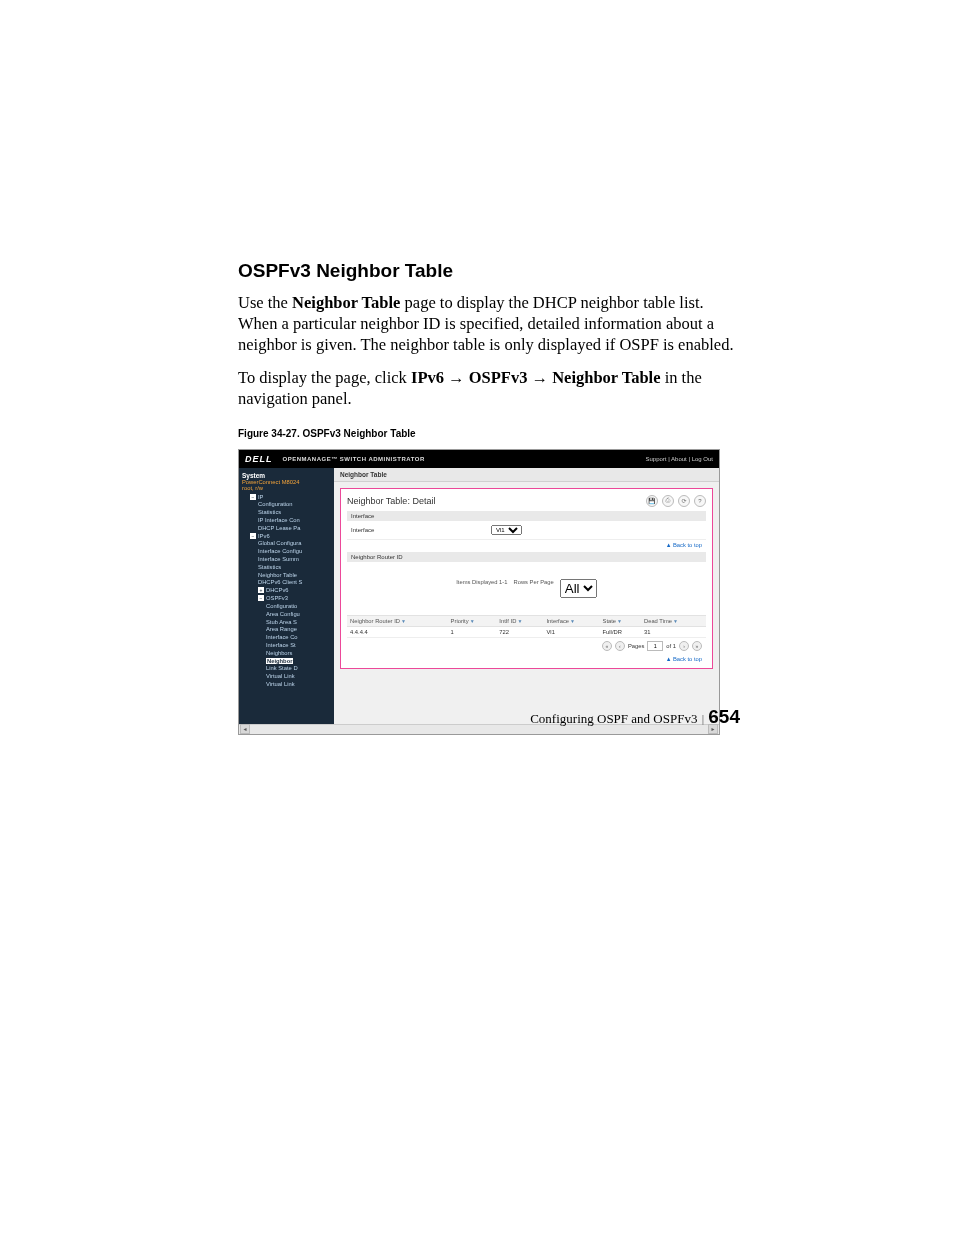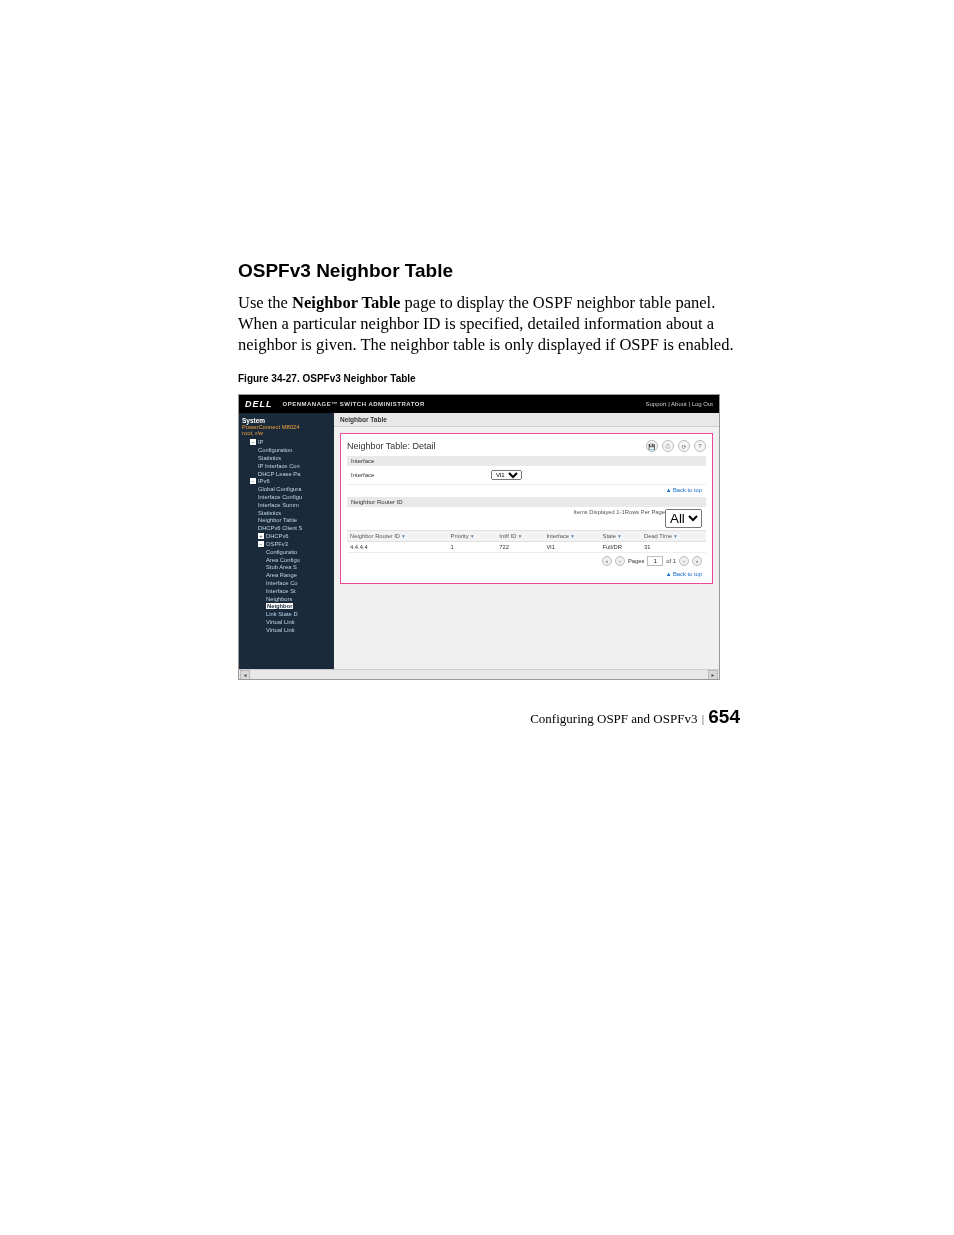--- a/index.html
+++ b/index.html
@@ -195,24 +195,24 @@
     height: 10px;
   }
   .shot .back-link {
     text-align: right;
     color: #1569c7;
     font-size: 5.8px;
     padding: 2px 4px 0 0;
   }
   .shot .items-row {
     display: flex;
-    justify-content: flex-end;
-    gap: 0;
-    font-size: 5.8px;
-    padding: 2px 4px;
+    justify-content: center;
+    gap: 6px;
+    font-size: 5.8px;
+    padding: 17px 4px;
     color: #555;
   }
   .shot .tbl {
     width: 100%;
     border-collapse: collapse;
     font-size: 5.8px;
   }
   .shot .tbl th {
     background: #f3f3f3;
     text-align: left;
@@ -310,23 +310,30 @@
   }
 </style>
 </head>
 <body>
 
 <div class="page">
 
   <h2 class="section-title">OSPFv3 Neighbor Table</h2>
 
   <p class="body">
-    <span>Use the </span><span class="bold">Neighbor Table</span><span> page to display the OSPF neighbor table panel. When a particular neighbor ID is specified, detailed information about a neighbor is given. The neighbor table is only displayed if OSPF is enabled.</span>
+    <span>Use the </span><span class="bold">Neighbor Table</span><span> page to display the DHCP neighbor table list. When a particular neighbor ID is specified, detailed information about a neighbor is given. The neighbor table is only displayed if OSPF is enabled.</span>
   </p>
 
+  <p class="body">
+    <span>To display the page, click </span><span class="bold">IPv6</span>
+    <span class="arrow">→</span>
+    <span class="bold">OSPFv3</span>
+    <span class="arrow">→</span>
+    <span class="bold">Neighbor Table</span><span> in the navigation panel.</span>
+  </p>
 
   <div class="figcap">Figure 34-27.    OSPFv3 Neighbor Table</div>
 
   <div class="shot">
     <div class="topbar">
       <div class="brand">
         <span class="dell">DELL</span>
         <span class="prod">OPENMANAGE™ SWITCH ADMINISTRATOR</span>
       </div>
       <div class="toplinks">Support  |  About  |  Log Out</div>

